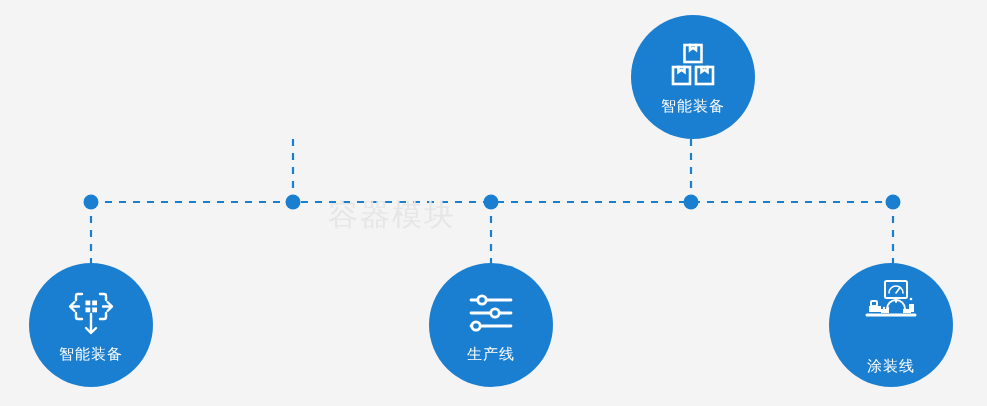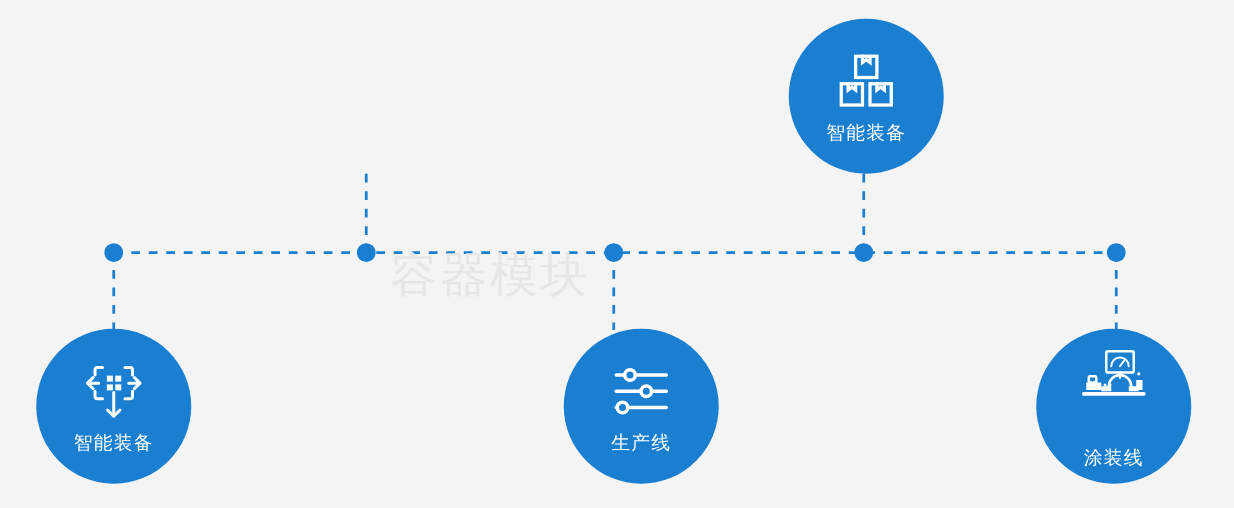--- a/index.html
+++ b/index.html
@@ -26,21 +26,21 @@
     top: 0;
     width: 987px;
     height: 406px;
   }
   .watermark {
     position: absolute;
     left: 0;
     top: 195px;
     width: 784px;
     text-align: center;
-    font-size: 38px;
+    font-size: 30px;
     letter-spacing: 2px;
     color: #e6e6e6;
     font-family: "DejaVu Sans", "Liberation Sans", sans-serif;
     user-select: none;
     pointer-events: none;
     z-index: 1;
   }
   .node {
     position: absolute;
     width: 124px;
@@ -130,21 +130,21 @@
         <rect x="20.5" y="20.5" width="4.8" height="4.8" fill="#ffffff" stroke="none"></rect>
         <rect x="27.2" y="20.5" width="4.8" height="4.8" fill="#ffffff" stroke="none"></rect>
         <path d="M14 19.5 H5 M9.5 15 L5 19.5 L9.5 24"></path>
         <path d="M38 19.5 H47 M42.5 15 L47 19.5 L42.5 24"></path>
         <path d="M26 27 V46 M21 41 L26 46 L31 41"></path>
       </svg>
     </div>
     <div class="node-label">智能装备</div>
   </div>
 
-  <div class="node" style="left:451px; top:263px;">
+  <div class="node" style="left:429px; top:263px;">
     <div class="icon-wrap">
       <svg viewBox="0 0 52 52" xmlns="http://www.w3.org/2000/svg" fill="none" stroke="#ffffff" stroke-width="2.8" stroke-linecap="round">
         <line x1="6" y1="13" x2="46" y2="13"></line>
         <line x1="6" y1="26" x2="46" y2="26"></line>
         <line x1="6" y1="39" x2="46" y2="39"></line>
         <circle cx="17" cy="13" r="4.2" fill="#1b7fd1"></circle>
         <circle cx="30" cy="26" r="4.2" fill="#1b7fd1"></circle>
         <circle cx="11" cy="39" r="4.2" fill="#1b7fd1"></circle>
       </svg>
     </div>

